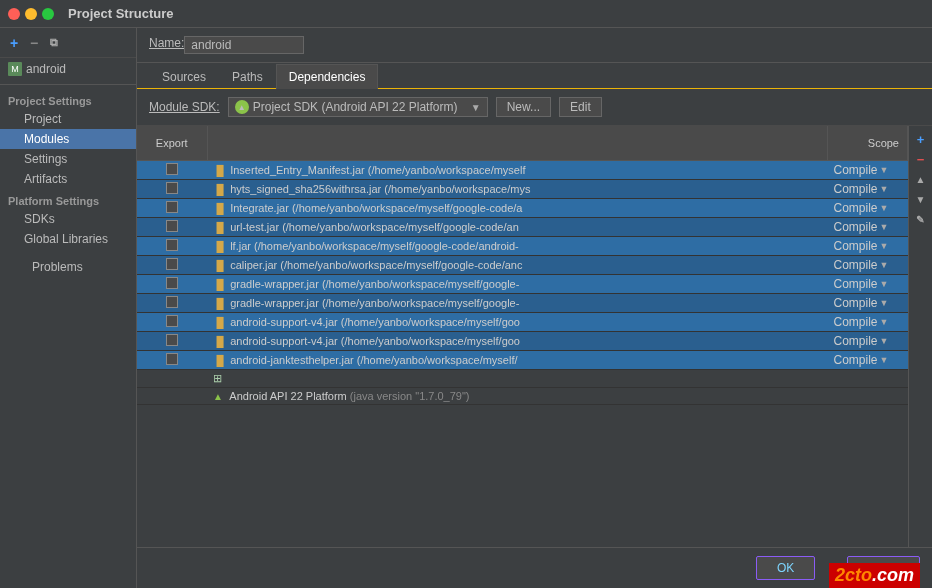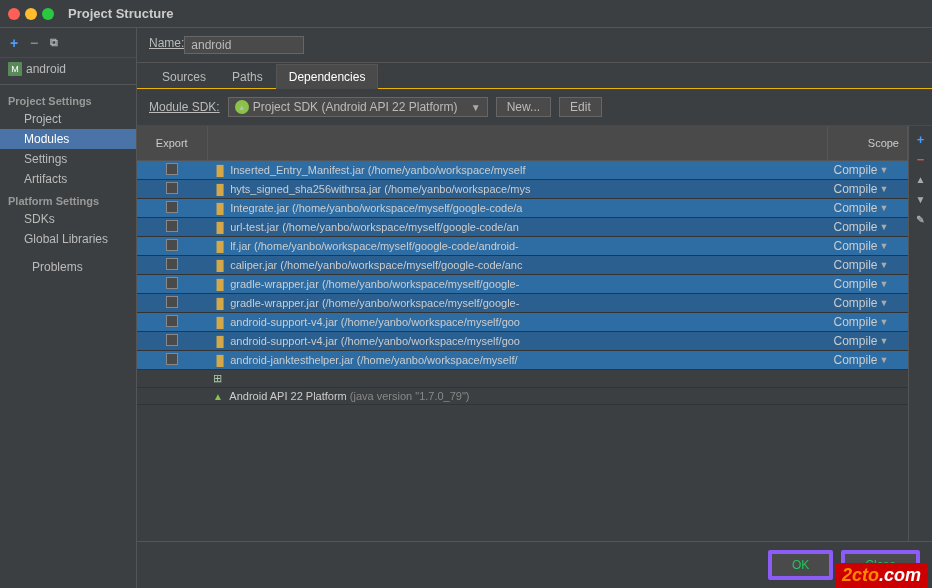--- a/index.html
+++ b/index.html
@@ -339,32 +339,33 @@
       display: flex;
       justify-content: flex-end;
       align-items: center;
       padding: 8px 12px;
       border-top: 1px solid #555;
       gap: 8px;
       background: #3c3f41;
     }
     .bottom-btn {
       background: #4a4a4a;
-      border: 4px solid #8b5cf6;
-      color: #22c55e;
+      border: 1px solid #8b5cf6;
+      color: #7dd3fc;
       padding: 4px 20px;
       cursor: pointer;
       font-size: 12px;
       border-radius: 2px;
+      margin-left: 24px;
     }
 
     
     .watermark {
       position: absolute;
-      right: 5px;
+      right: 12px;
       bottom: 0;
       background: #cc0000;
       color: white;
       font-size: 18px;
       font-weight: bold;
       padding: 2px 6px;
       font-style: italic;
       text-align: right;
     }
     .watermark span { color: #ff8800; }

